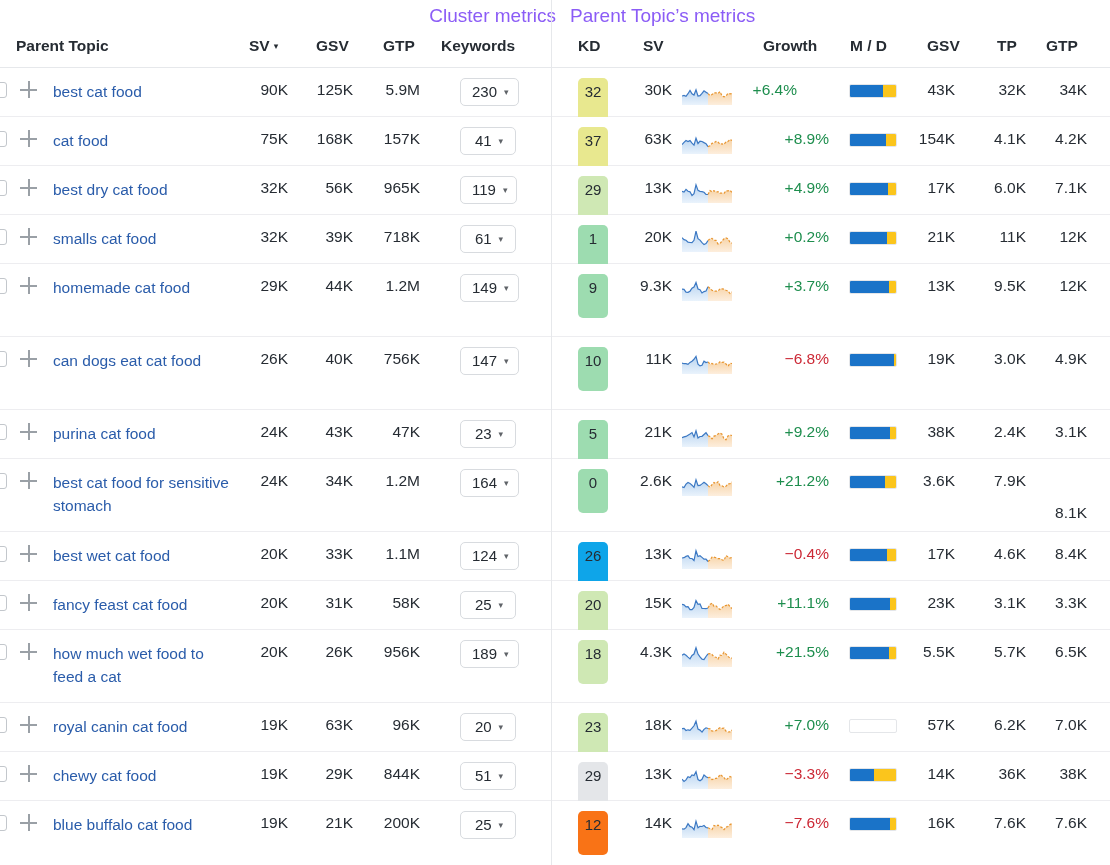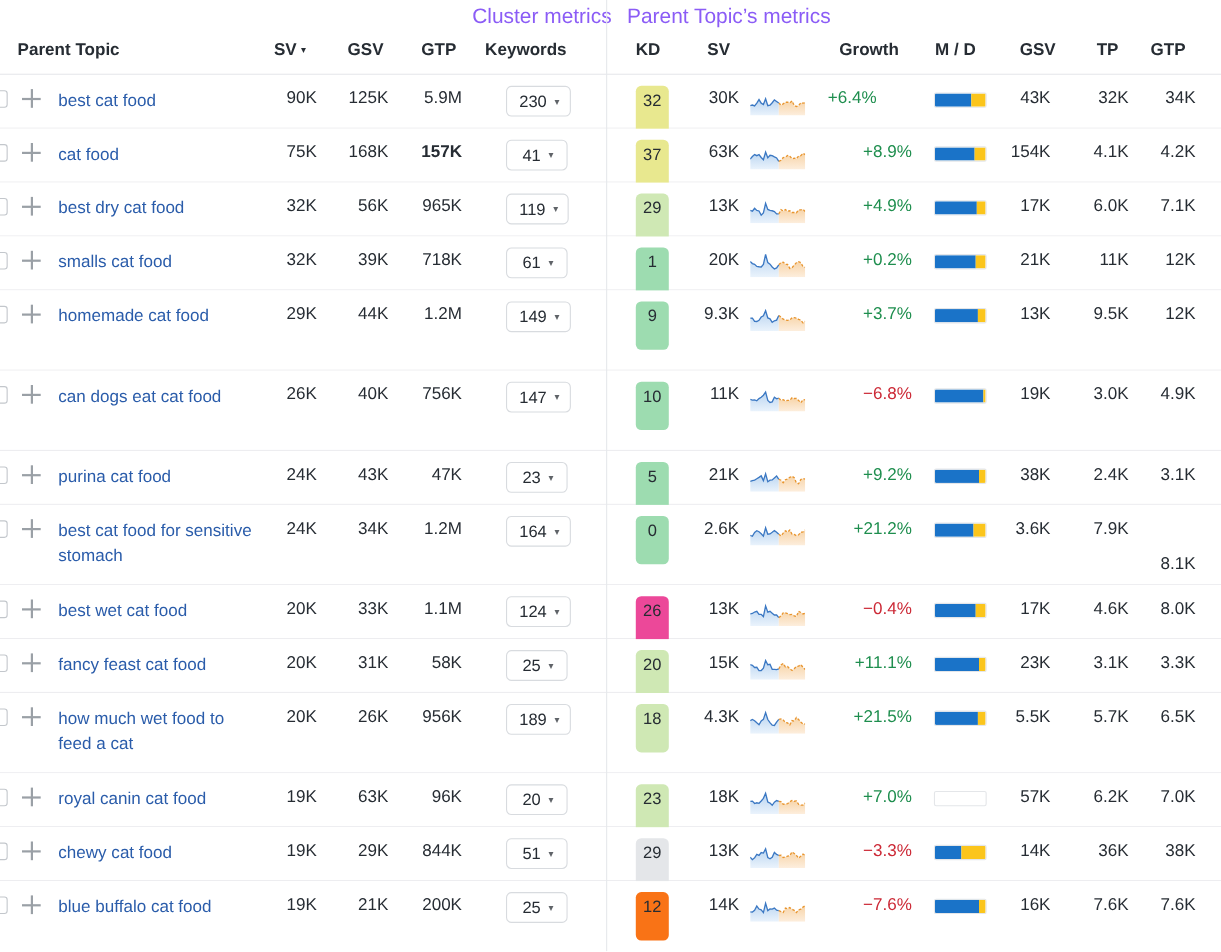--- a/index.html
+++ b/index.html
@@ -281,21 +281,21 @@
     <div class="cell num" style="left:1035px; width:52px; top:13px;">34K</div>
   </div>
       <div class="row h1">
     <div class="checkbox"></div>
     <div class="plus"></div>
 
     <div class="topic">cat food</div>
 
     <div class="cell num" style="left:228px; width:60px; top:13px;">75K</div>
     <div class="cell num" style="left:293px; width:60px; top:13px;">168K</div>
-    <div class="cell num" style="left:358px; width:62px; top:13px;font-weight:bold;">157K</div>
+    <div class="cell num" style="left:358px; width:62px; top:13px;">157K</div>
 
     <div class="kwpill" style="left:460px;">
       <span>41</span><span class="dn">▾</span>
     </div>
 
     <div class="kd" style="left:578px; background:#e8e88f;">37</div>
 
     <div class="cell num" style="left:618px; width:54px; top:13px;">63K</div>
 
     <div class="spark" style="left:682px;">
@@ -623,21 +623,21 @@
     <div class="topic">best wet cat food</div>
 
     <div class="cell num" style="left:228px; width:60px; top:13px;">20K</div>
     <div class="cell num" style="left:293px; width:60px; top:13px;">33K</div>
     <div class="cell num" style="left:358px; width:62px; top:13px;">1.1M</div>
 
     <div class="kwpill" style="left:460px;">
       <span>124</span><span class="dn">▾</span>
     </div>
 
-    <div class="kd" style="left:578px; background:#ec4899;">26</div>
+    <div class="kd" style="left:578px; background:#0ea5e9;">26</div>
 
     <div class="cell num" style="left:618px; width:54px; top:13px;">13K</div>
 
     <div class="spark" style="left:682px;">
       <svg width="50" height="26" viewBox="0 0 50 26" preserveAspectRatio="none">
     <defs>
       <linearGradient id="gb9" x1="0" y1="0" x2="0" y2="1">
         <stop offset="0%" stop-color="#b9d4f0"></stop>
                 <stop offset="100%" stop-color="#eaf3fc"></stop>
       </linearGradient>
@@ -655,21 +655,21 @@
 
     <div class="growth down" style="left:739px; width:90px;">−0.4%</div>
 
     <div class="mdbar" style="left:849px;">
           <div class="seg-b" style="width:80%"></div>
        <div class="seg-y" style="width:20%"></div>
         </div>
 
     <div class="cell num" style="left:900px; width:55px; top:13px;">17K</div>
     <div class="cell num" style="left:974px; width:52px; top:13px;">4.6K</div>
-    <div class="cell num" style="left:1035px; width:52px; top:13px;">8.0K</div>
+    <div class="cell num" style="left:1035px; width:52px; top:13px;">8.4K</div>
   </div>
       <div class="row h1">
     <div class="checkbox"></div>
     <div class="plus"></div>
 
     <div class="topic">fancy feast cat food</div>
 
     <div class="cell num" style="left:228px; width:60px; top:13px;">20K</div>
     <div class="cell num" style="left:293px; width:60px; top:13px;">31K</div>
     <div class="cell num" style="left:358px; width:62px; top:13px;">58K</div>

